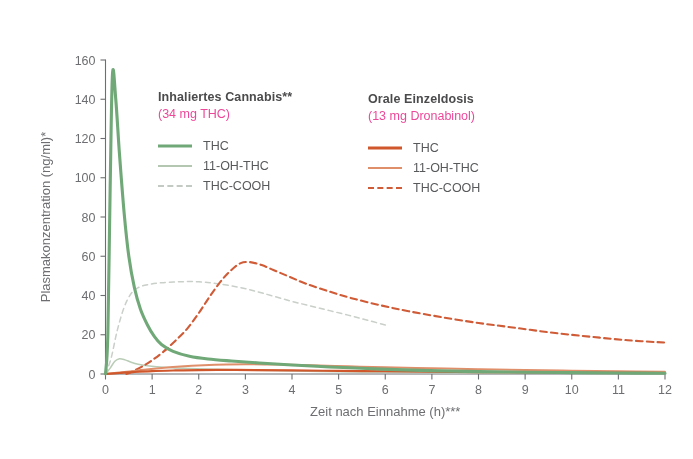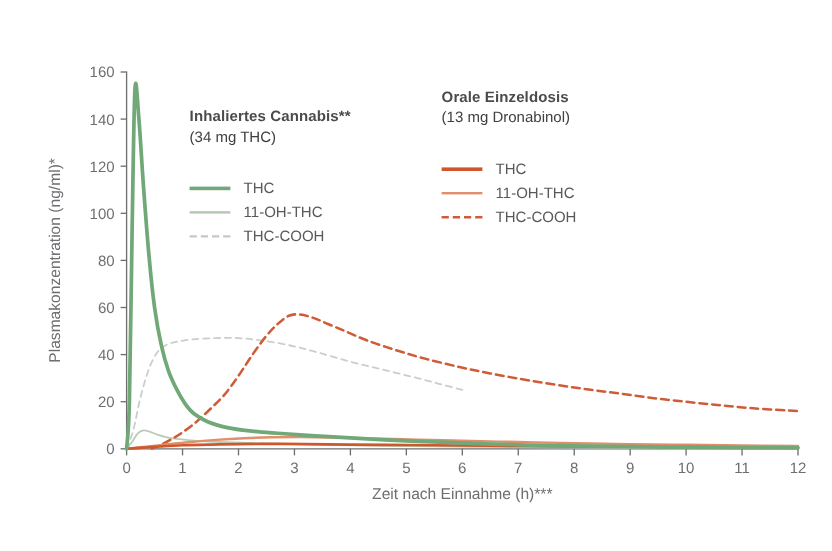--- a/index.html
+++ b/index.html
@@ -8,22 +8,22 @@
   #root{position:relative;width:693px;height:459px;}
 
   svg{display:block;}
 
   .tick-label{font-family:"Liberation Sans",sans-serif;font-size:12.5px;fill:#6d6e71;}
   .axis-title{font-family:"Liberation Sans",sans-serif;font-size:13px;fill:#6d6e71;}
 
   .legend-block{position:absolute;}
   .legend-title{font-size:12.5px;font-weight:bold;color:#4b4b4d;line-height:1.25;
                 letter-spacing:.1px;white-space:nowrap;}
-  .legend-sub{font-size:12.5px;color:#404040;line-height:1.35;white-space:nowrap;}
-  .legend-rows{margin-top:24px;}
+  .legend-sub{font-size:12.5px;color:#ec4899;line-height:1.35;white-space:nowrap;}
+  .legend-rows{margin-top:13px;}
   .legend-row{display:flex;align-items:center;height:20px;}
   .swatch{width:34px;height:12px;flex:0 0 34px;margin-right:11px;position:relative;}
   .swatch i{position:absolute;left:0;right:0;top:50%;transform:translateY(-50%);
             display:block;height:0;}
   .legend-text{font-size:12.5px;color:#58595b;white-space:nowrap;}
 </style>
 </head>
 <body>
 
 <div id="root">
@@ -108,21 +108,21 @@
         </div>
         <div class="legend-row">
           <span class="swatch">
             <i style="border-top: 2px dashed rgb(195, 201, 195);"></i>
           </span>
           <span class="legend-text">THC-COOH</span>
         </div>
       </div>
   </div>
 
-  <div class="legend-block" id="legend-oral" style="left:368px;top:74px;">
+  <div class="legend-block" id="legend-oral" style="left:368px;top:92px;">
     <div class="legend-title">Orale Einzeldosis</div>
     <div class="legend-sub">(13 mg Dronabinol)</div>
     <div class="legend-rows" id="legend-oral-rows">
         <div class="legend-row">
           <span class="swatch">
             <i style="border-top: 3px solid rgb(208, 87, 44);"></i>
           </span>
           <span class="legend-text">THC</span>
         </div>
         <div class="legend-row">

